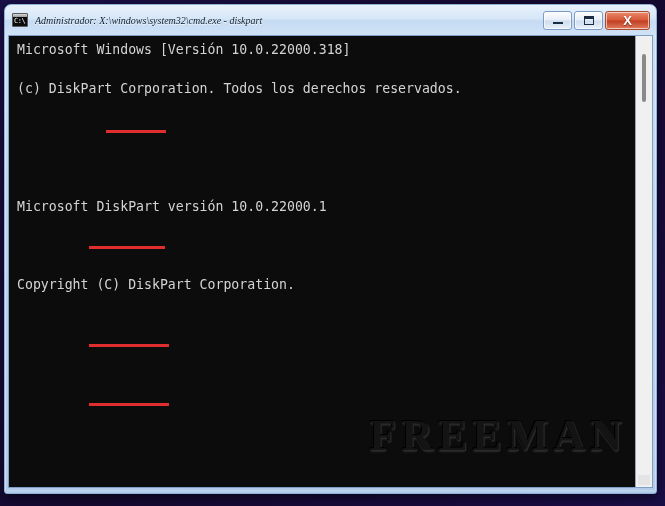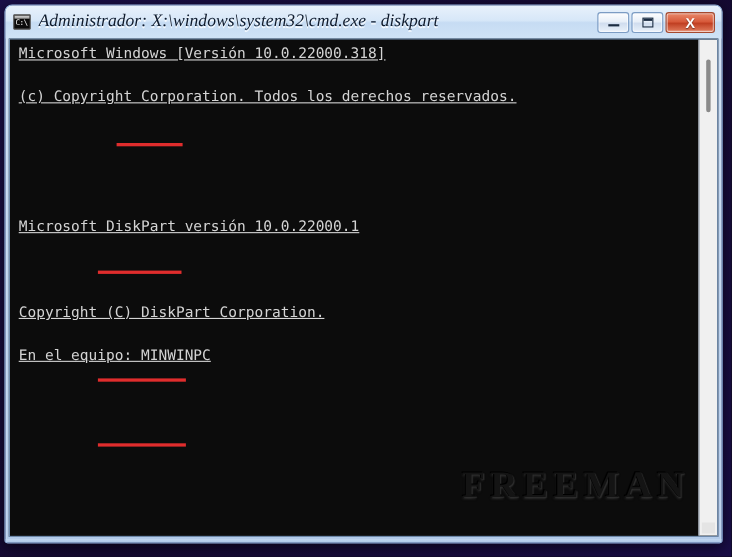--- a/index.html
+++ b/index.html
@@ -79,21 +79,21 @@
     font-family: "DejaVu Sans Mono", monospace;
     font-size: 7px;
     line-height: 9px;
     color: #f2f2f2;
     letter-spacing: -0.5px;
   }
 
   #title-text {
     font-family: "Liberation Serif", serif;
     font-style: italic;
-    font-size: 16px;
+    font-size: 10px;
     color: #0e1b2e;
     white-space: nowrap;
     text-shadow: 0 1px 0 rgba(255,255,255,0.85);
     flex: 1 1 auto;
     overflow: hidden;
   }
 
   
   #win-controls {
     display: flex;
@@ -183,38 +183,38 @@
     font-family: "DejaVu Sans Mono", monospace;
     font-size: 13.2px;
     line-height: 19.6px;
     color: #d4d4d4;
     white-space: pre;
     position: relative;
     z-index: 2;
     letter-spacing: 0px;
   }
   .blank { display: block; height: 19.6px; }
-  .line { display: block; position: relative; text-decoration: underline; }
+  .line { display: block; position: relative; }
 
   
   .uline {
     position: absolute;
     height: 3px;
     background: #e02d2d;
     z-index: 3;
   }
 
   
   #watermark {
     position: absolute;
     right: 8px;
     bottom: 26px;
     font-family: "Liberation Serif", serif;
     font-weight: bold;
-    font-size: 34px;
+    font-size: 44px;
     letter-spacing: 5px;
     color: #141414;
     text-shadow:
        -1px -1px 0 #000000,
         1px  1px 1px #2e2e2e,
         0    2px 2px rgba(70,70,70,0.55);
     z-index: 1;
     user-select: none;
     white-space: nowrap;
   }
@@ -290,27 +290,26 @@
       </div>
     </div>
 
     <div id="client">
 
       <div id="console">
 
         <div id="watermark">FREEMAN</div>
 
         <div id="console-text"><span class="line">Microsoft Windows [Versión 10.0.22000.318]</span>
-<span class="line">(c) Copyright Corporation. Todos los derechos reservados.</span>
+<span class="line">(c) DiskPart Corporation. Todos los derechos reservados.</span>
 <span class="blank"></span>
 <span class="blank"></span>
 <span class="line">Microsoft DiskPart versión 10.0.22000.1</span>
 <span class="blank"></span>
 <span class="line">Copyright (C) DiskPart Corporation.</span>
-<span class="line">En el equipo: MINWINPC</span>
 <span class="blank"></span>
 <span class="blank"></span>
 
 
 
 
 
 
 
 

